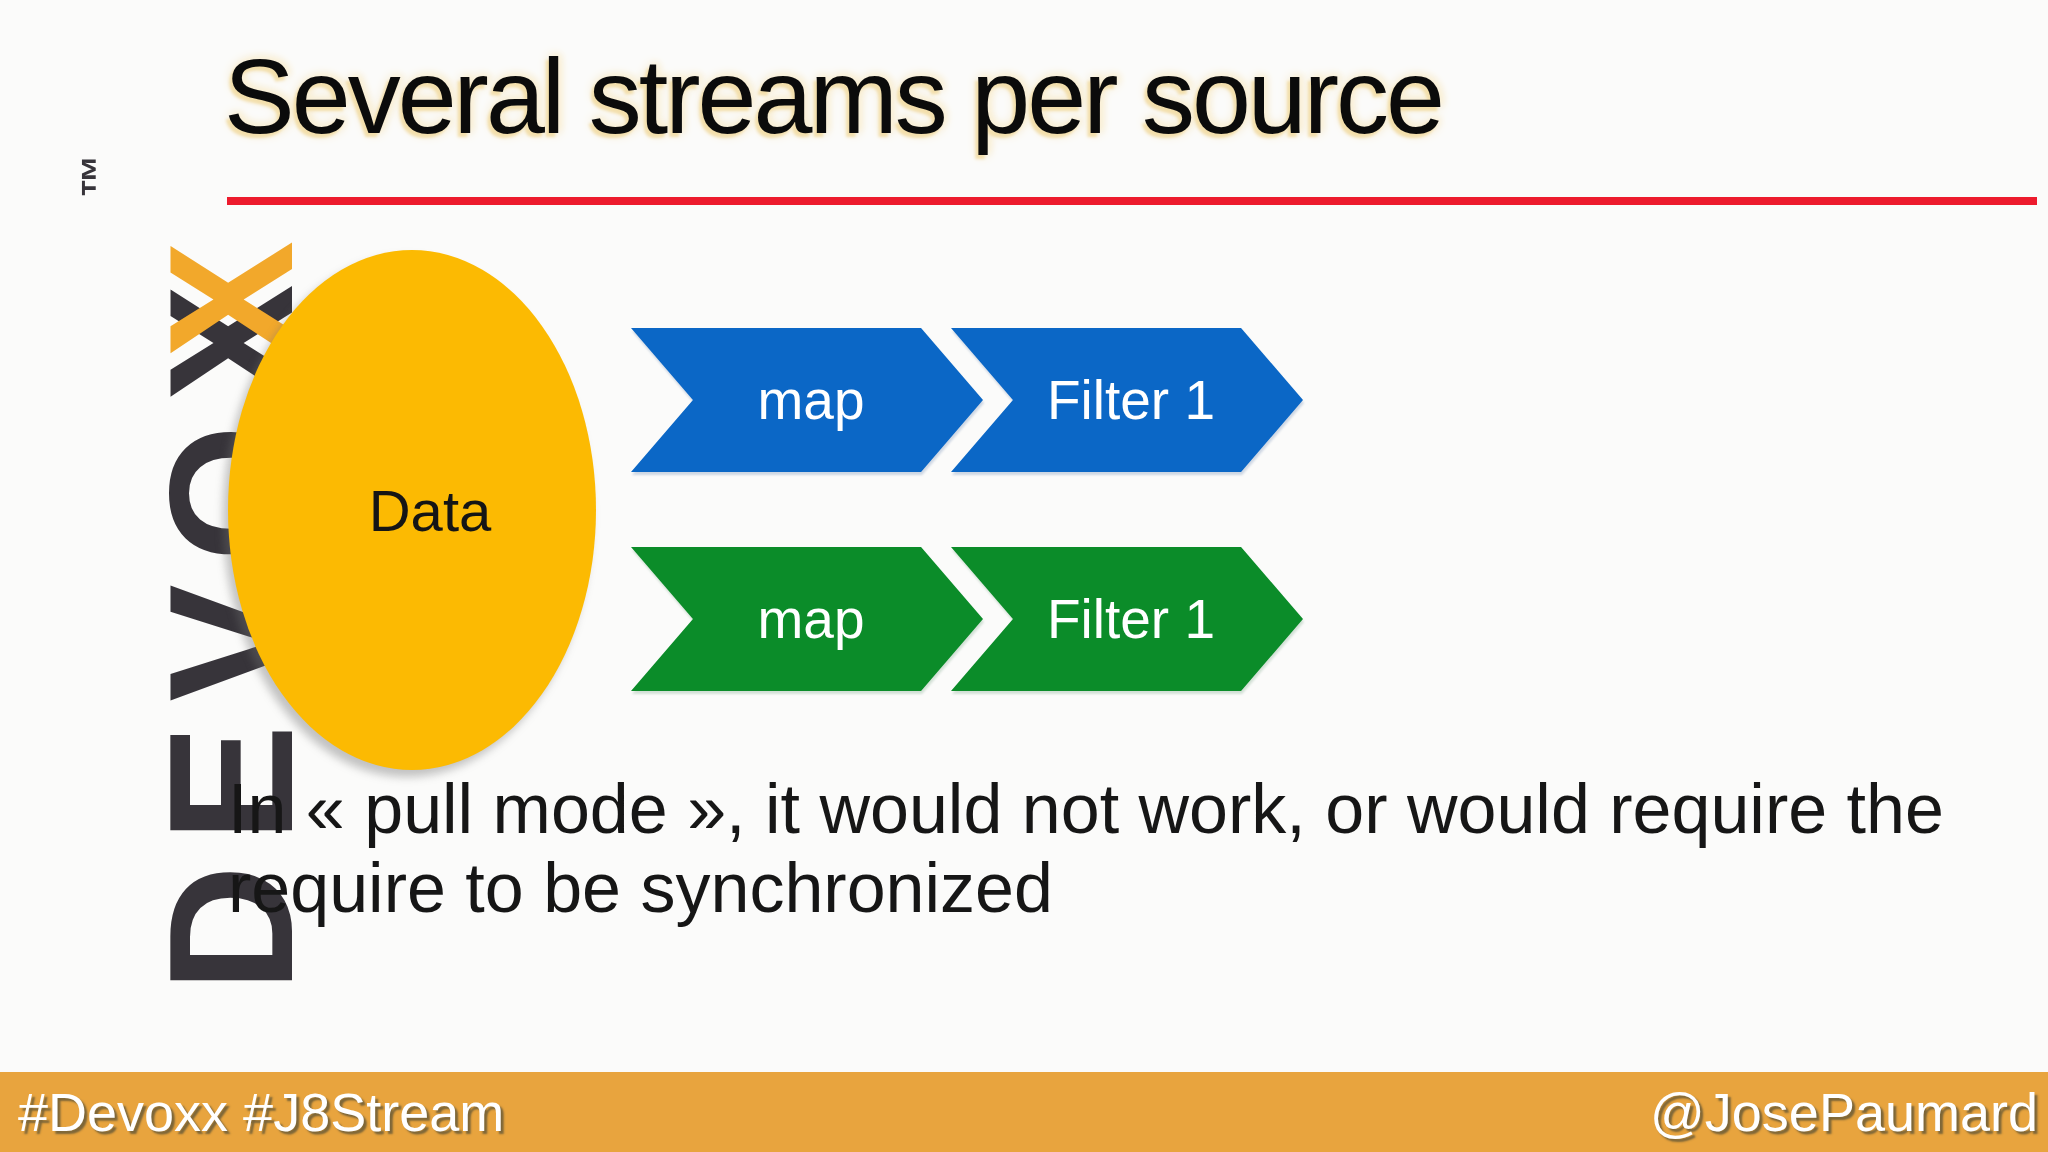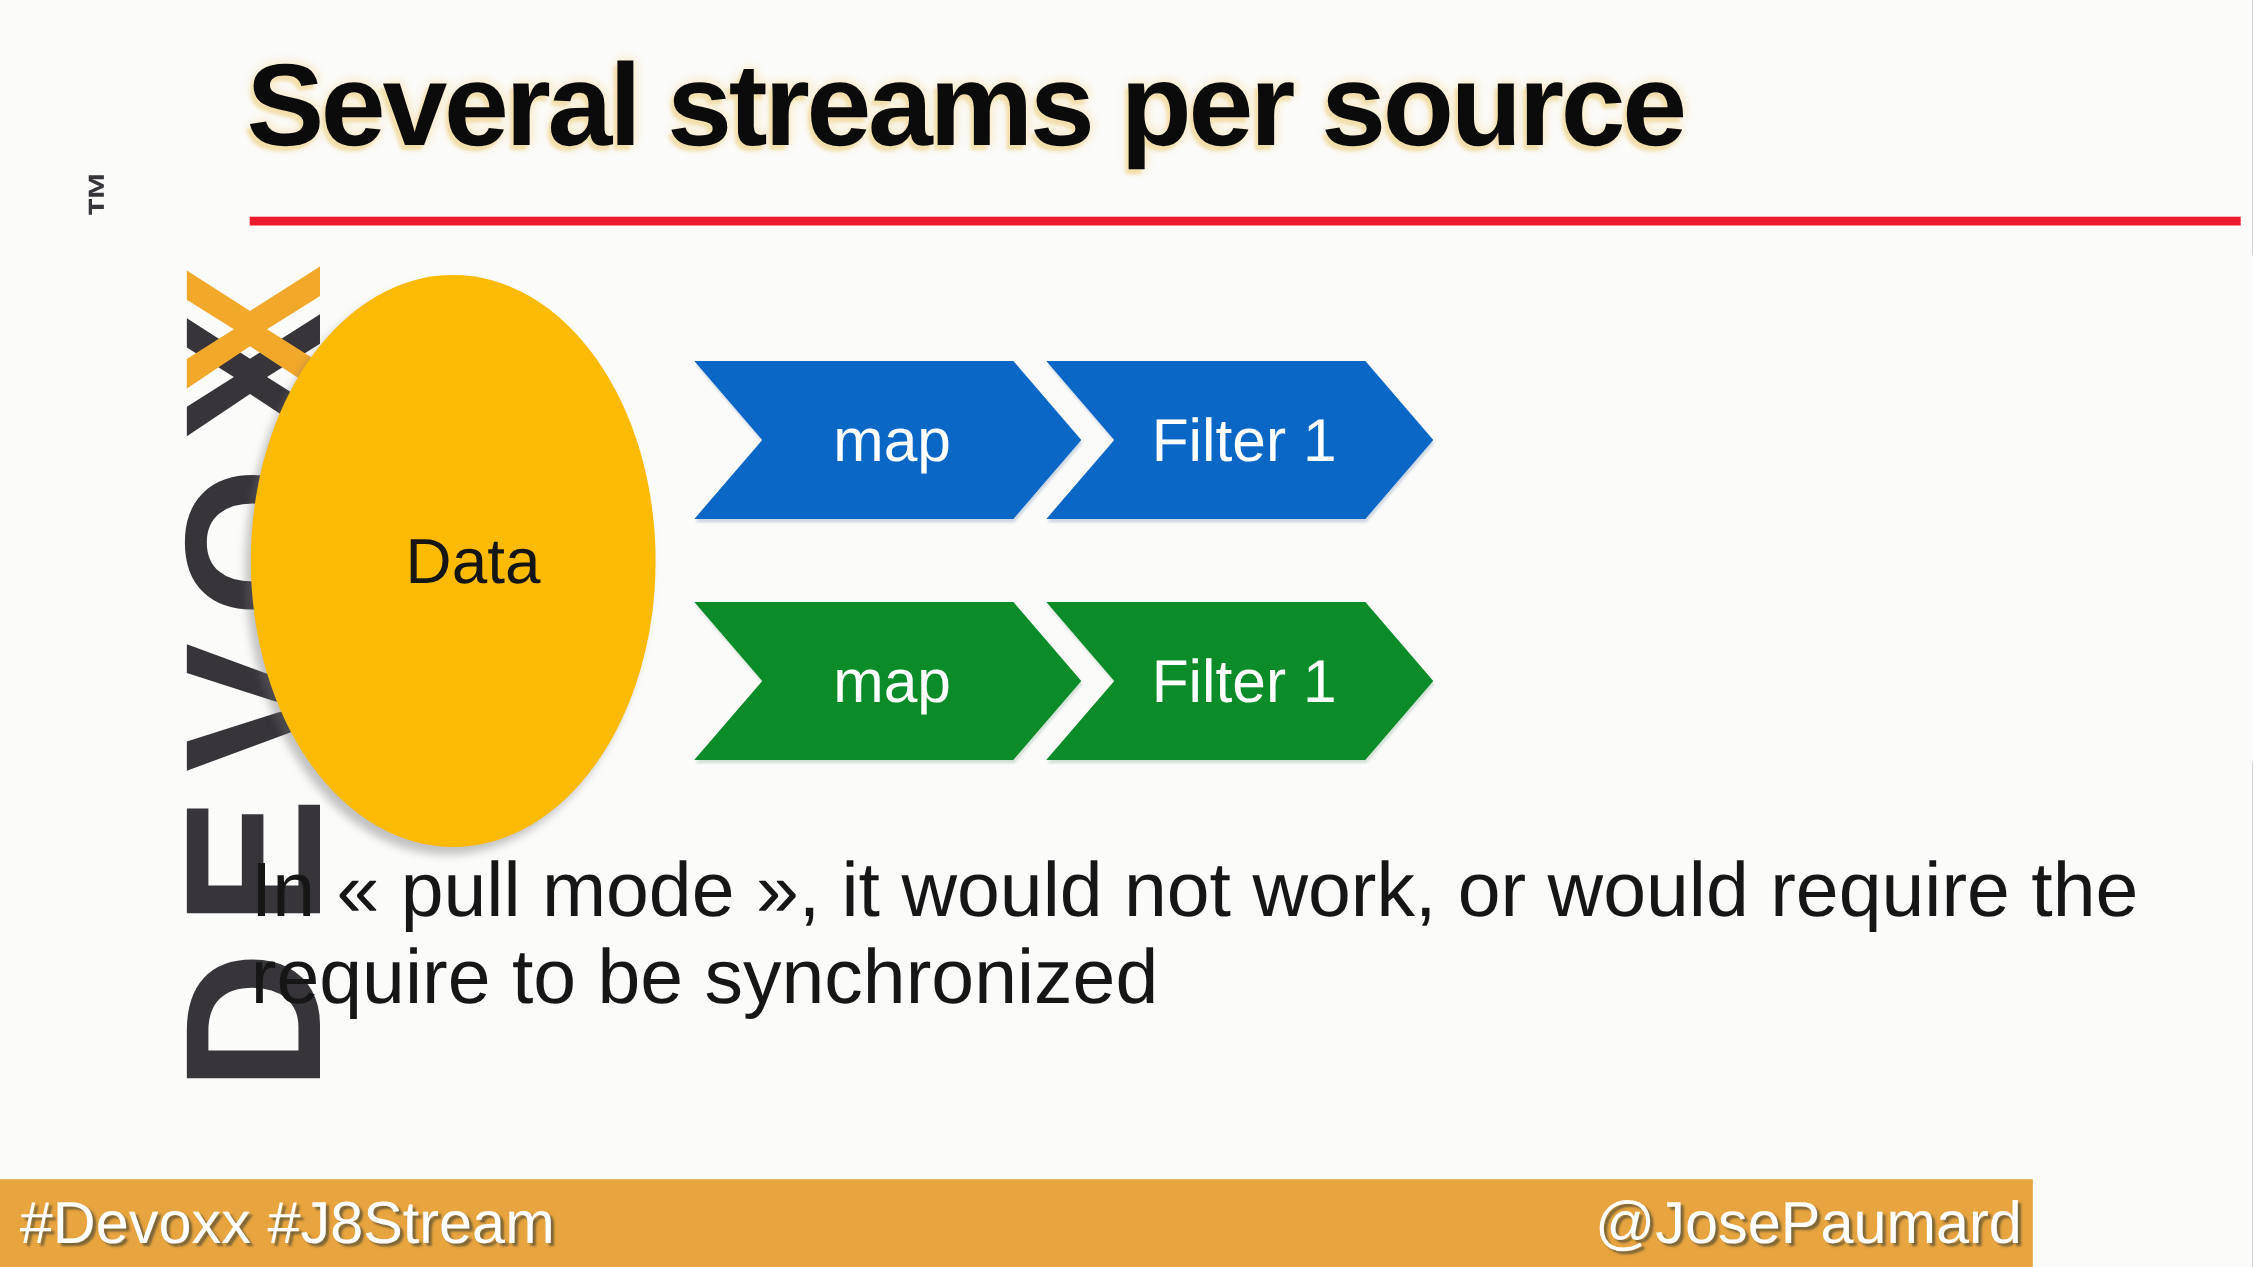--- a/index.html
+++ b/index.html
@@ -16,21 +16,20 @@
     letter-spacing:0.13em;color:var(--logoDark,#37343A);
   }
   .logo .lx2{color:var(--logoOrange,#F2A82B);margin-left:-0.55em;}
   .logo .tm{font-size:44px;letter-spacing:0;vertical-align:120%;margin-left:20px;color:var(--logoDark,#37343A);}
 
   
   .title{
     position:absolute;left:224px;top:36px;font-size:106px;letter-spacing:-3px;
     color:#0B0B0B;white-space:nowrap;
     text-shadow:-3px 4px 3px #F3DFAC, 3px -2px 6px #FAF0D6, 0 0 12px #F5E6C2;
-    font-weight:bold;
   }
   .rule{position:absolute;left:227px;top:197px;width:1810px;height:8px;background:var(--rule,#ED1B2D);}
 
   
   .ellipse{
     position:absolute;left:228px;top:250px;width:368px;height:520px;border-radius:50%;
     background:var(--gold,#FCBA02);
     box-shadow:-5px 7px 8px rgba(110,110,110,0.40);
     display:flex;align-items:center;justify-content:center;padding-left:36px;box-sizing:border-box;
   }
@@ -49,21 +48,21 @@
   .row-blue .chev{background:var(--blue,#0B67C6);}
   .row-green .chev{background:var(--green,#0B8C29);}
 
   
   .body-text{
     position:absolute;left:228px;top:770px;font-size:70px;line-height:79px;color:#161616;
   }
 
   
   .footer{
-    position:absolute;left:0;top:1072px;width:1848px;height:80px;background:var(--footerBar,#E8A43E);
+    position:absolute;left:0;top:1072px;width:2048px;height:80px;background:var(--footerBar,#E8A43E);
     display:flex;align-items:center;justify-content:space-between;
     padding:0 10px 0 18px;box-sizing:border-box;
     color:#FFFFFF;font-size:54px;
   }
   .footer span{text-shadow:3px 3px 2px rgba(105,90,55,0.85);}
 </style>
 </head>
 <body>
 
 <div class="slide">

